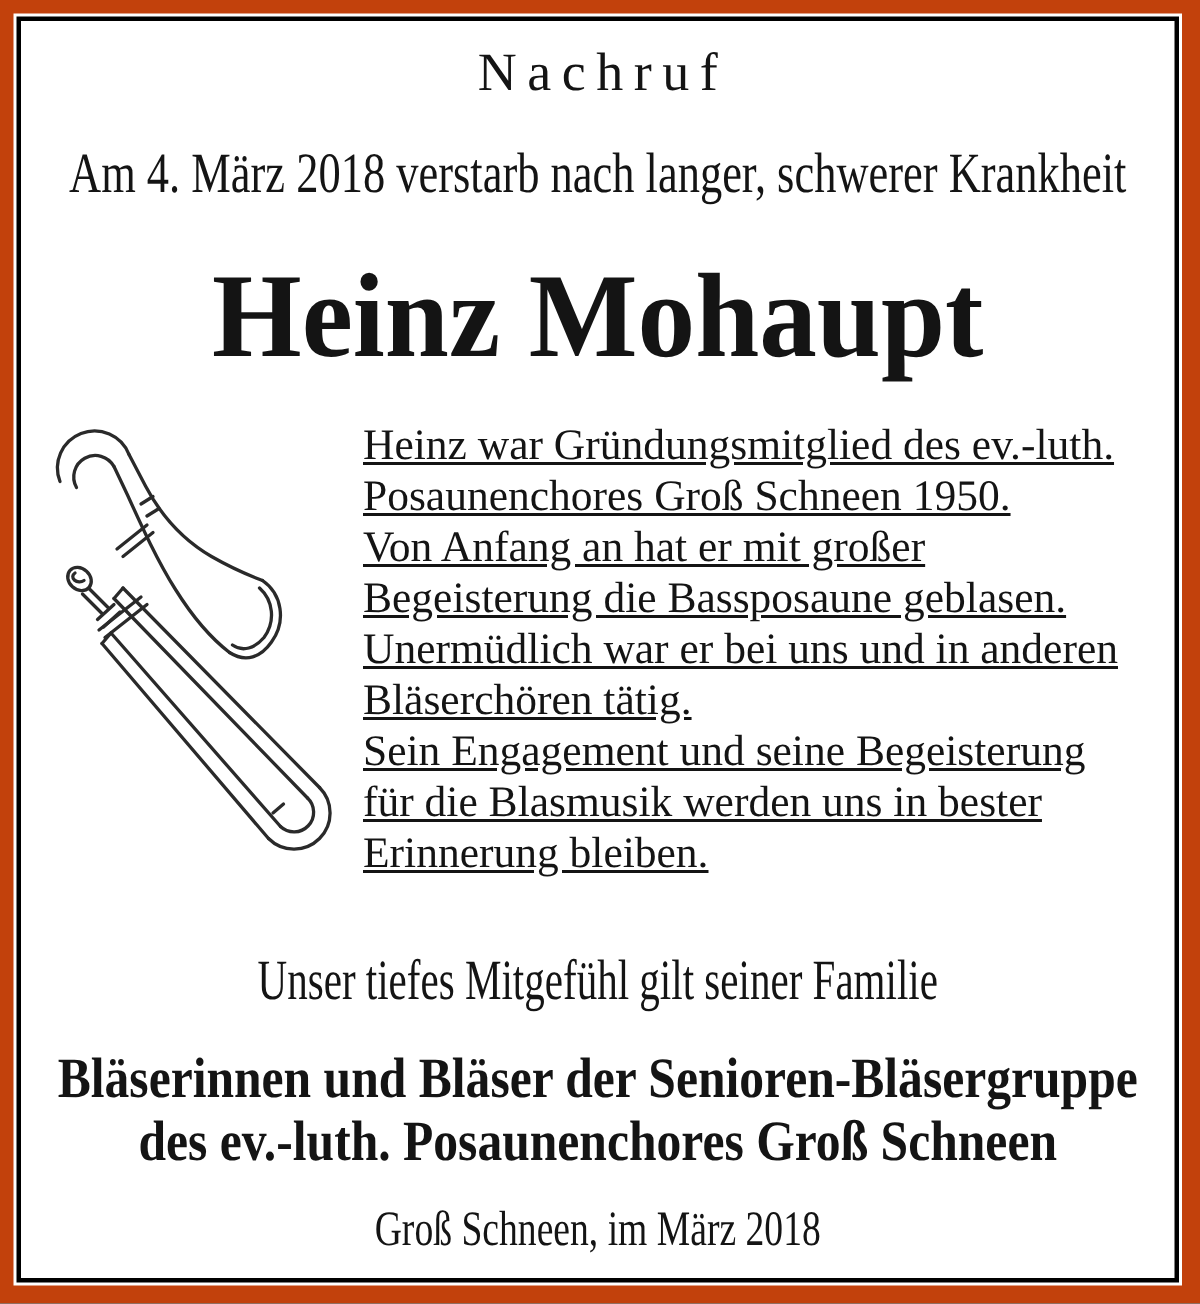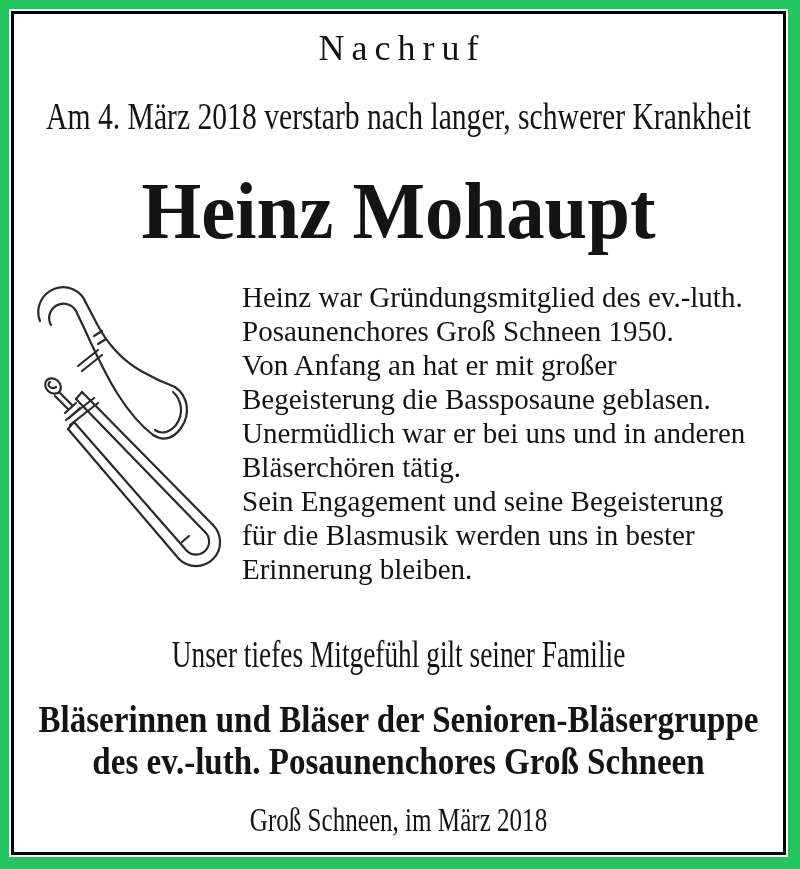--- a/index.html
+++ b/index.html
@@ -6,21 +6,21 @@
   body {
     width: 800px; height: 869px;
     background: #000;
     font-family: "Liberation Serif", "DejaVu Serif", serif;
     color: #141414;
     overflow: hidden;
   }
   .page {
     position: relative;
     width: 800px; height: 869px;
-    background: #22c55e;
+    background: #c2410c;
   }
   
   .card {
     position: absolute;
     left: 11px; top: 11px; right: 14px; bottom: 14px;
     background: #fff;
     border: 3px solid #000;
     box-shadow: 0 0 0 2px #fff;
   }
   .inner {
@@ -57,20 +57,21 @@
     width: 204px; height: 324px;
   }
   .tribute {
     position: absolute;
     left: 228px; top: 266px;
     width: 545px;
     font-size: 29px;
     line-height: 34px;
     white-space: pre-line;
     text-align: left;
+    text-decoration: underline;
   }
   .condolence-line {
     top: 618px;
     font-size: 38px;
     transform: scaleX(0.72);
     transform-origin: 50% 50%;
   }
   .signatories {
     top: 684px;
     left: -110px; right: -110px;

